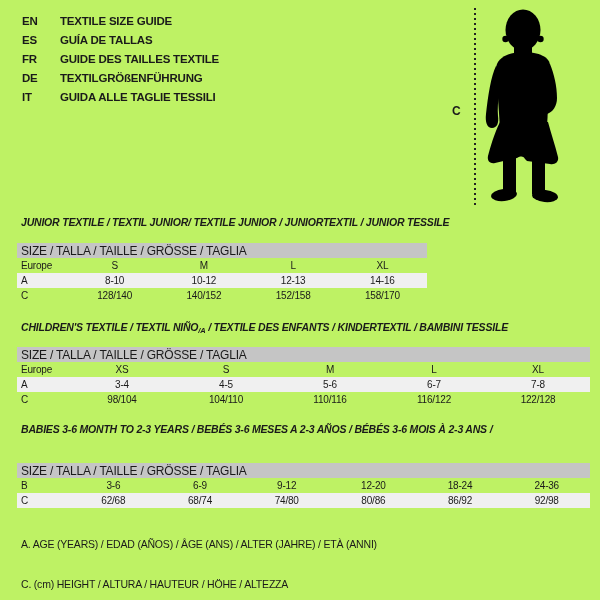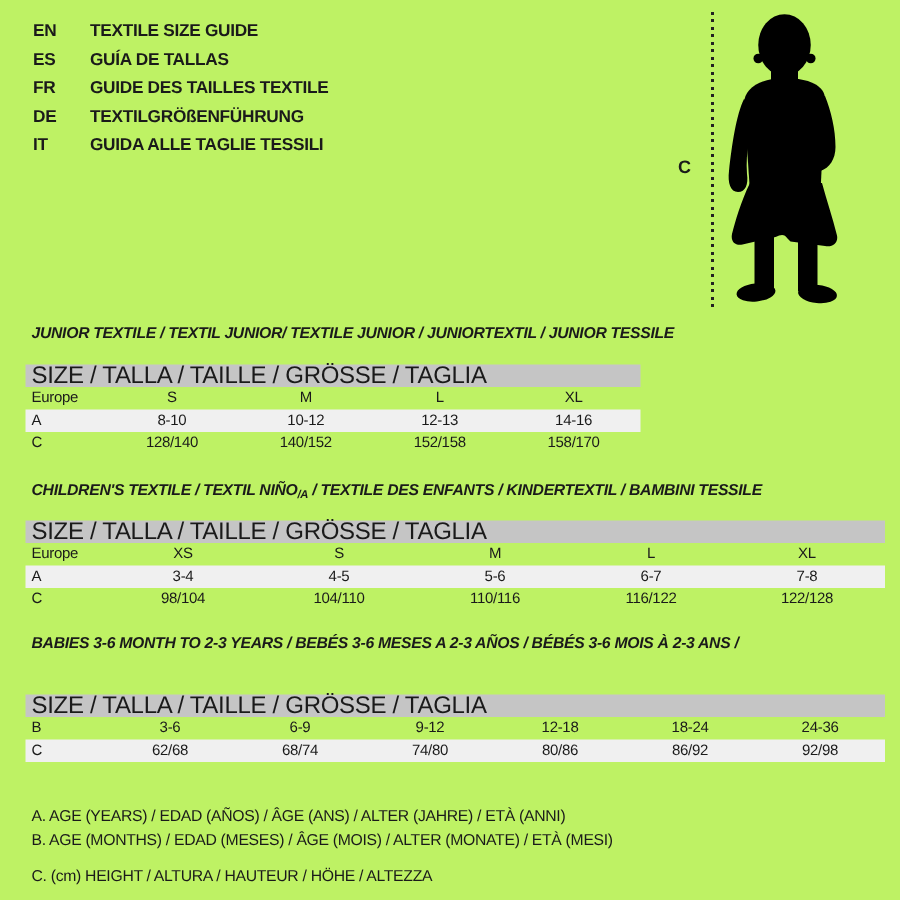--- a/index.html
+++ b/index.html
@@ -21,21 +21,21 @@
   
   .section-title{position:absolute;left:21px;font-weight:bold;font-size:10.5px;
                  letter-spacing:-0.2px;white-space:nowrap;font-style:italic;}
   .sub{font-size:7.5px;vertical-align:-2px;}
 
   
   .size-table{position:absolute;left:17px;}
   .w-junior{width:410px;}
   .w-full{width:573px;}
   .size-bar{height:15px;background:#c5c5c5;display:flex;align-items:center;
-            padding-left:4px;box-sizing:border-box;font-size:16px;letter-spacing:-0.2px;}
+            padding-left:4px;box-sizing:border-box;font-size:12px;letter-spacing:-0.2px;}
   .t-row{display:flex;height:15px;align-items:center;font-size:10px;letter-spacing:-0.2px;}
   .t-row .c0{width:53px;padding-left:4px;box-sizing:border-box;}
   .t-row .c{flex:1;text-align:center;}
   .band{background:#f0f0f0;}
 
   
   .footer-note{position:absolute;left:21px;height:16px;font-weight:normal;
                font-size:10.5px;letter-spacing:-0.2px;white-space:nowrap;}
 </style>
 </head>
@@ -139,32 +139,31 @@
   </div>
 
   <div class="section-title" style="top:423px;text-align:center;">BABIES 3-6 MONTH TO 2-3 YEARS / BEBÉS 3-6 MESES A 2-3 AÑOS / BÉBÉS 3-6 MOIS À 2-3 ANS /</div>
   <div class="size-table w-full" style="top:463px;">
     <div class="size-bar">SIZE / TALLA / TAILLE / GRÖSSE / TAGLIA</div>
     <div class="t-row">
       <span class="c0">B</span>
       <span class="c">3-6</span>
       <span class="c">6-9</span>
       <span class="c">9-12</span>
-      <span class="c">12-18</span>
+      <span class="c">12-20</span>
       <span class="c">18-24</span>
       <span class="c">24-36</span>
     </div>
     <div class="t-row band">
       <span class="c0">C</span>
       <span class="c">62/68</span>
       <span class="c">68/74</span>
       <span class="c">74/80</span>
       <span class="c">80/86</span>
       <span class="c">86/92</span>
       <span class="c">92/98</span>
     </div>
   </div>
 
   <div class="footer-note" style="top:538px;">A. AGE (YEARS) / EDAD (AÑOS) / ÂGE (ANS) / ALTER (JAHRE) / ETÀ (ANNI)</div>
-  <div class="footer-note" style="top:554px;">B. AGE (MONTHS) / EDAD (MESES) / ÂGE (MOIS) / ALTER (MONATE) / ETÀ (MESI)</div>
   <div class="footer-note" style="top:578px;text-align:center;">C. (cm) HEIGHT / ALTURA / HAUTEUR / HÖHE / ALTEZZA</div>
 
 </div>
 
 </body></html>

